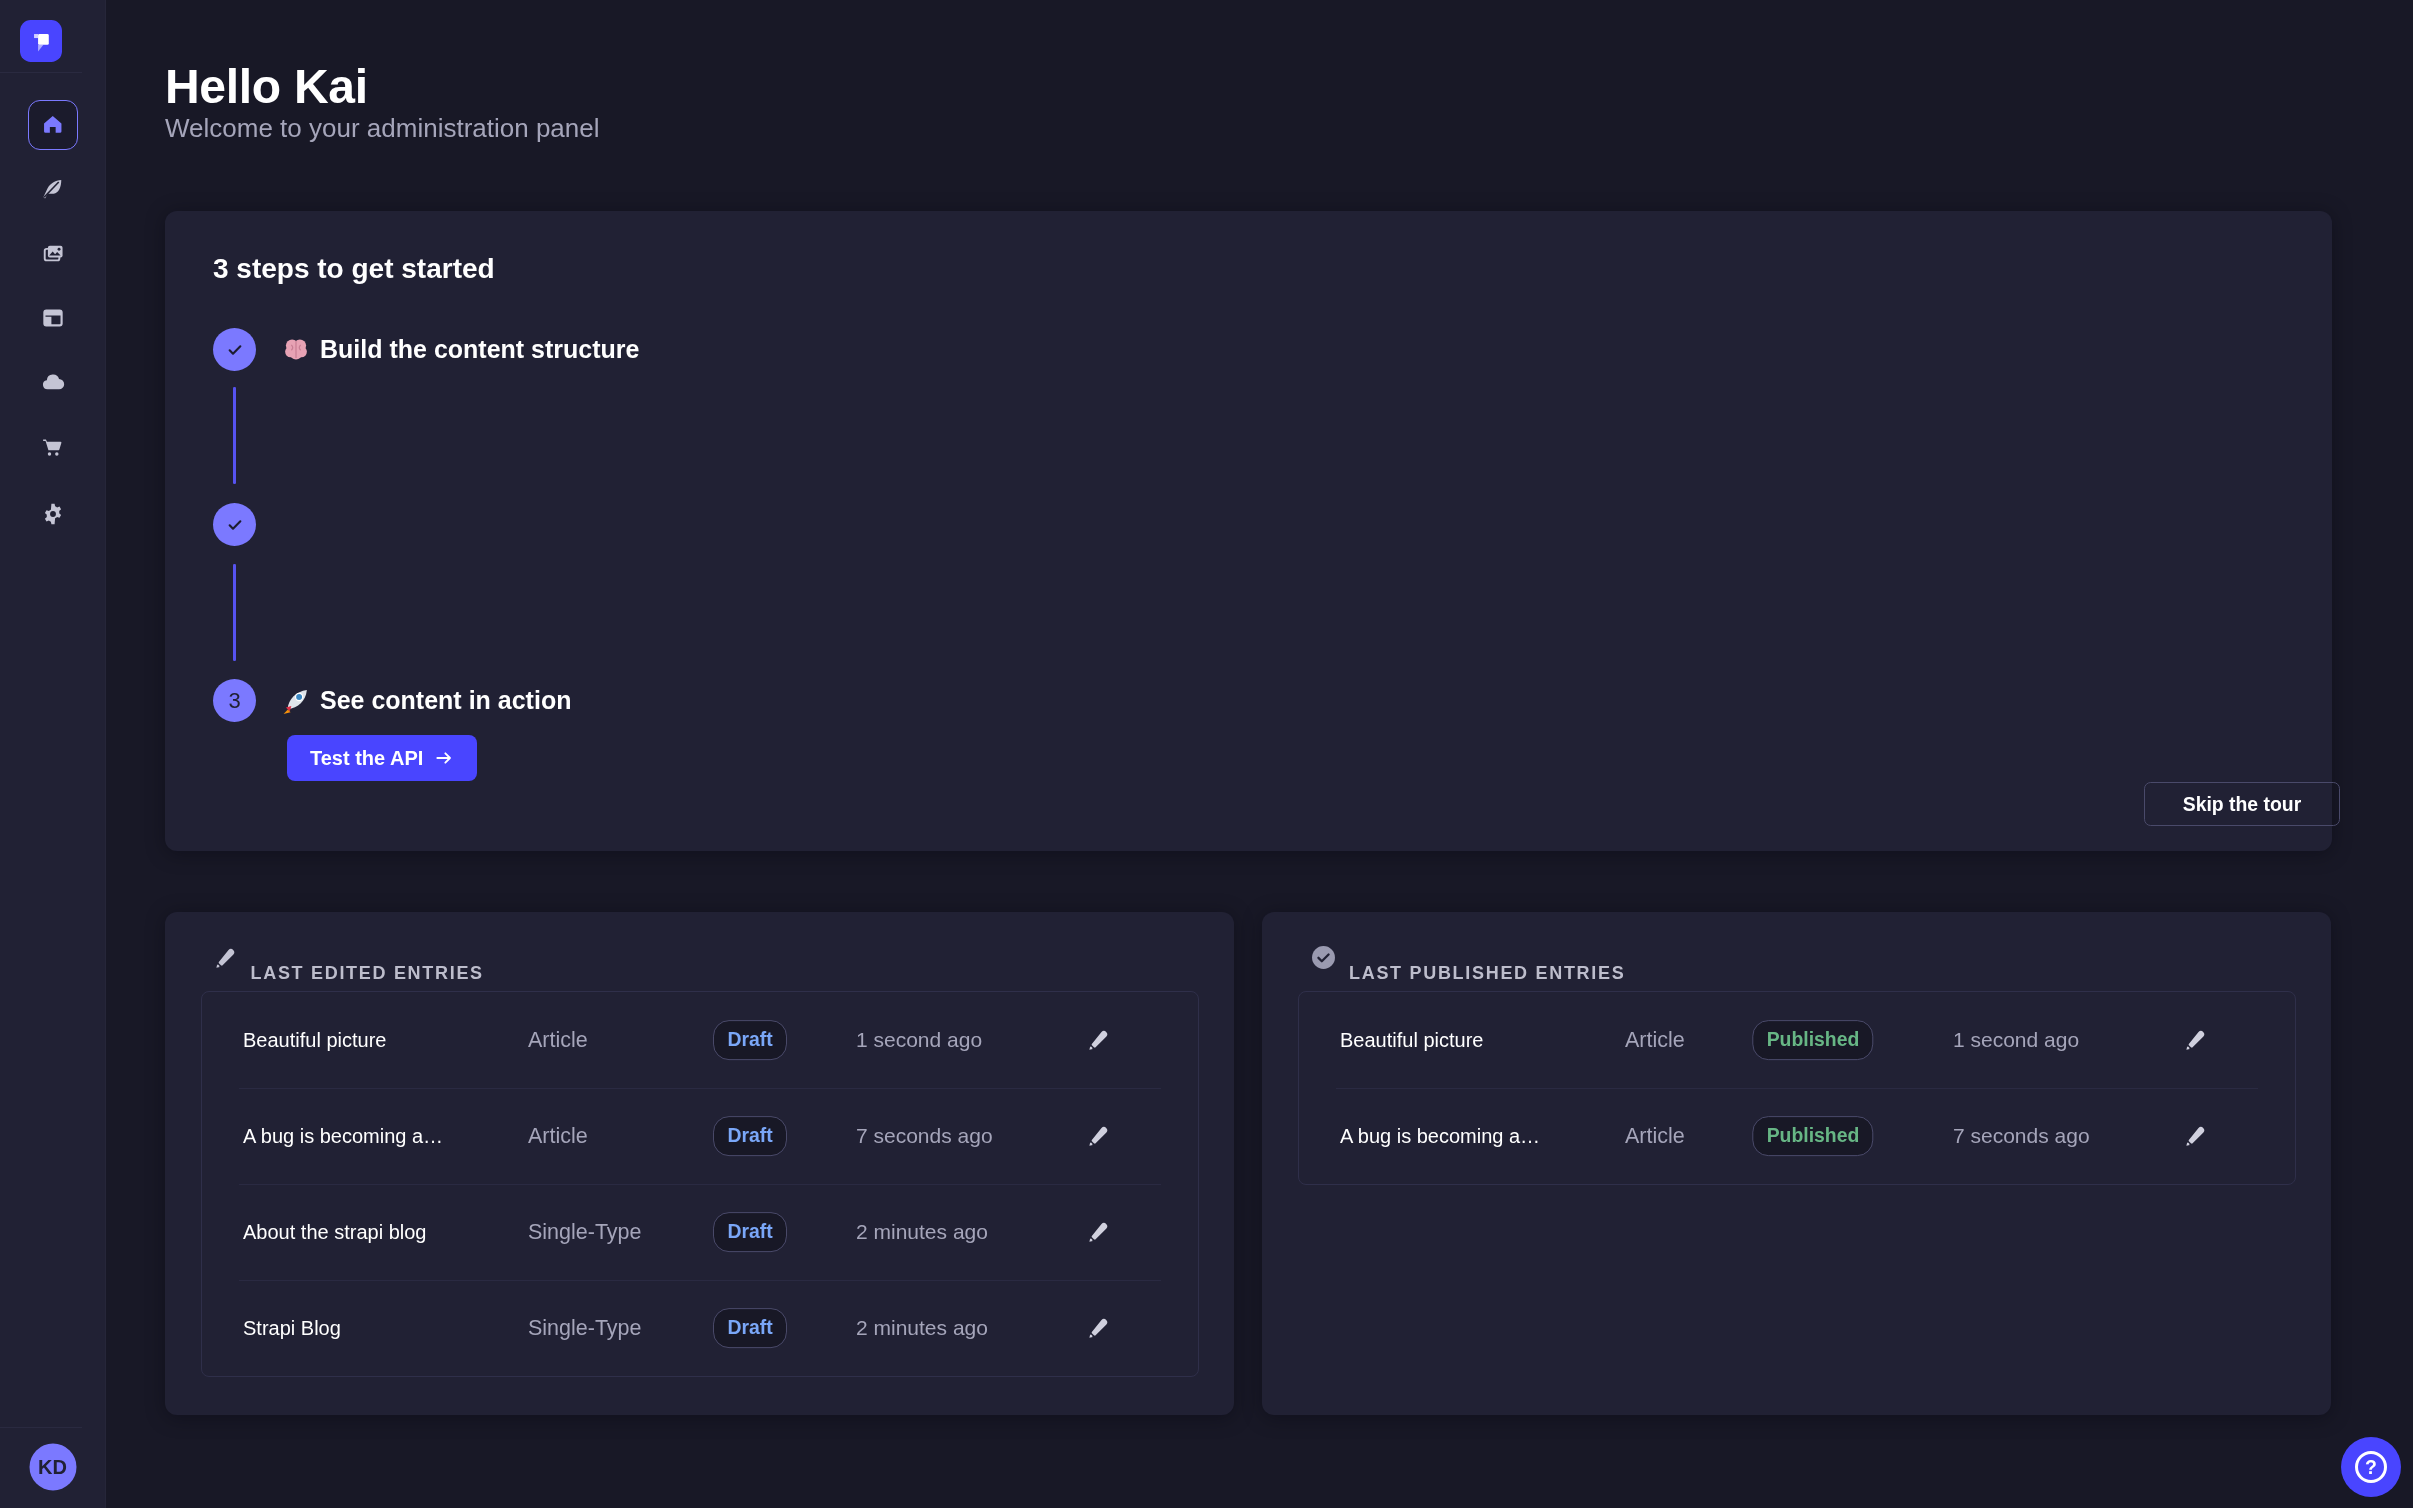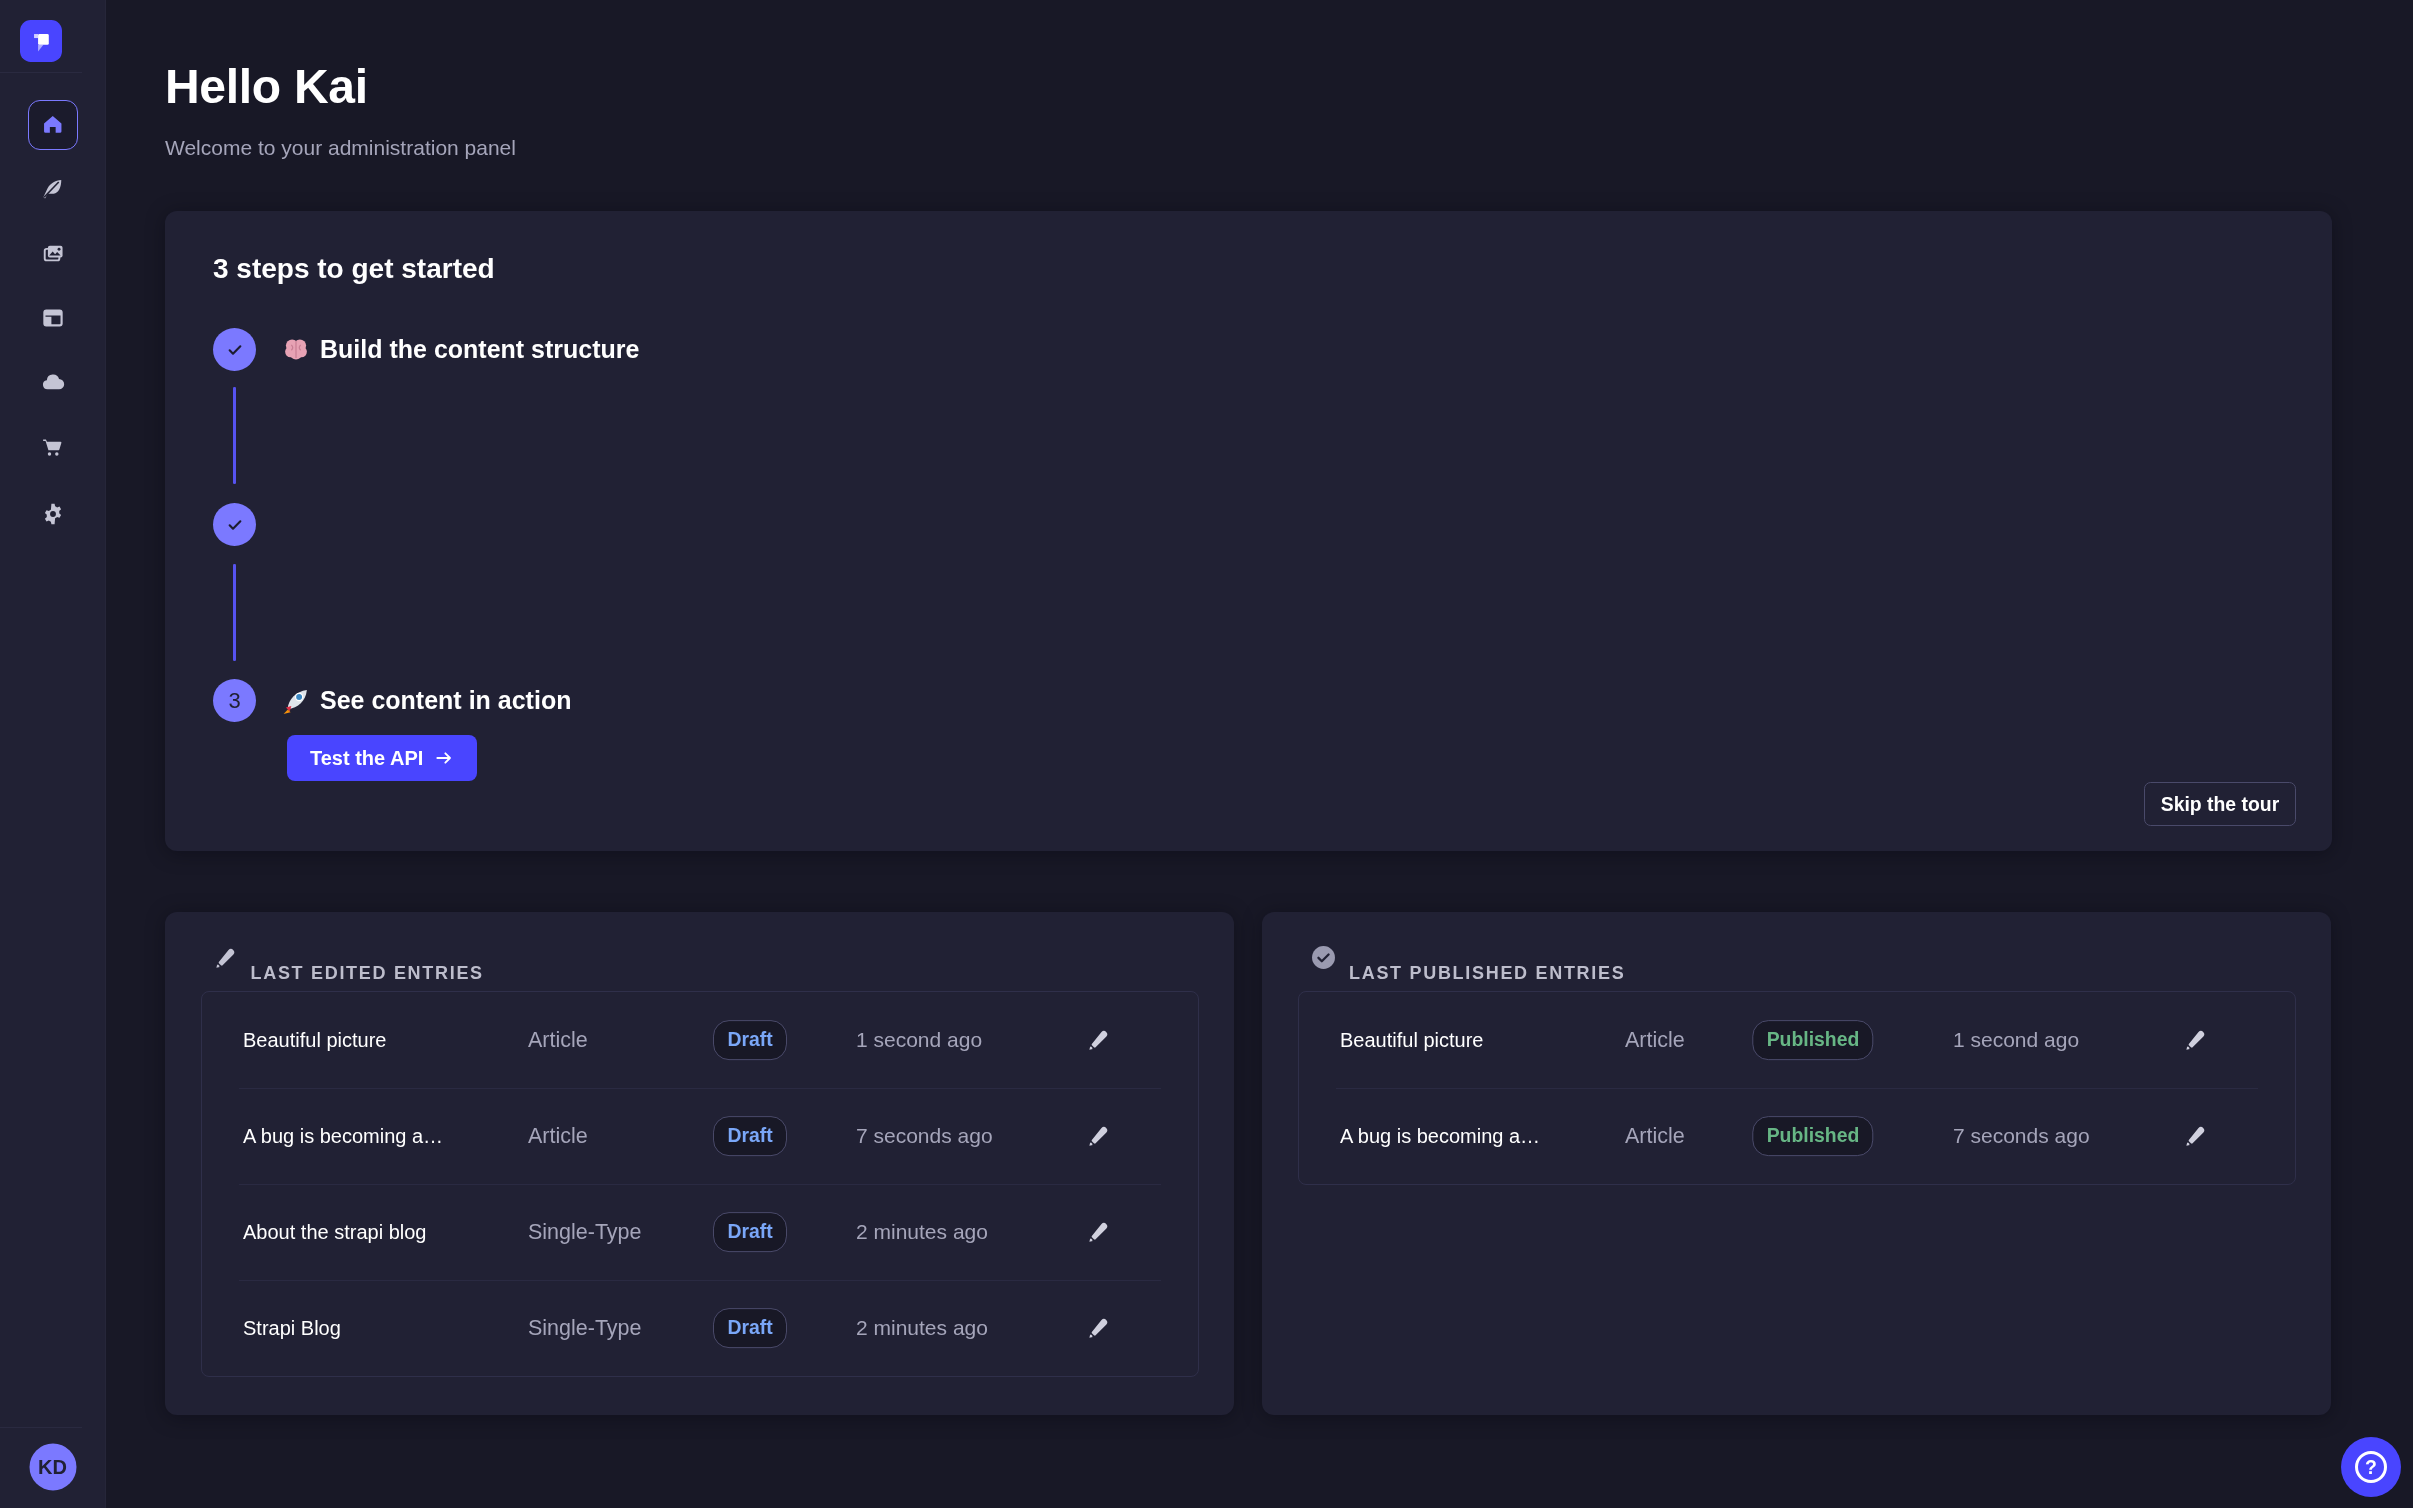--- a/index.html
+++ b/index.html
@@ -21,42 +21,42 @@
   .side-divider{position:absolute;left:0;width:82px;height:0.7px;background:#2a2a40;}
   .nav-btn{position:absolute;left:50%;transform:translate(-50%,-50%);width:50px;height:50px;
     background:transparent;border:none;border-radius:12px;display:flex;align-items:center;justify-content:center;cursor:pointer;}
   .nav-btn.active{background:#1b1b2c;border:1.7px solid var(--primaryLight);}
   .avatar{position:absolute;left:50%;top:1467px;transform:translate(-50%,-50%);width:47px;height:47px;
     border-radius:50%;background:var(--primaryLight);border:none;display:flex;align-items:center;justify-content:center;
     font-size:20px;font-weight:700;color:#212134;cursor:pointer;font-family:"Liberation Sans",sans-serif;}
 
   
   .page-title{position:absolute;left:165px;top:59px;font-size:48px;font-weight:700;letter-spacing:-0.3px;}
-  .page-subtitle{position:absolute;left:165px;top:136px;font-size:21px;color:var(--muted);}
+  .page-subtitle{position:absolute;left:165px;top:113px;font-size:26px;color:var(--muted);}
 
   
   .card{position:absolute;background:var(--panel);border-radius:12px;
     box-shadow:0 2.7px 19px rgba(4,4,12,.35);}
   .card.onboarding{left:165px;top:211px;width:2167px;height:640px;}
   .card.tbl-left{left:165px;top:912px;width:1069px;height:503px;}
   .card.tbl-right{left:1262px;top:912px;width:1069px;height:503px;}
 
   .onboarding-title{position:absolute;left:48px;top:42px;font-size:28px;font-weight:700;}
   .step-circle{position:absolute;left:48px;width:43px;height:43px;border-radius:50%;
     background:var(--primaryLight);display:flex;align-items:center;justify-content:center;}
   .step-circle .num{font-size:22px;font-weight:500;color:#212134;}
   .connector{position:absolute;left:68px;width:2.7px;background:var(--connector);border-radius:1.3px;}
   .step-label{position:absolute;left:117px;transform:translateY(-50%);display:flex;align-items:center;gap:10px;
     font-size:25px;font-weight:600;}
   .emoji-svg{width:28px;height:28px;display:block;}
 
   .btn-primary{position:absolute;left:122px;top:524px;width:190px;height:46px;border-radius:8px;
     background:var(--primary);border:none;color:#fff;font-size:20px;font-weight:600;cursor:pointer;
     display:flex;align-items:center;justify-content:center;gap:10.7px;font-family:"Liberation Sans",sans-serif;}
-  .btn-ghost{position:absolute;left:1979px;top:571px;width:152px;height:44px;border-radius:6.7px;
+  .btn-ghost{position:absolute;left:1979px;top:571px;width:196px;height:44px;border-radius:6.7px;
     background:transparent;border:1px solid var(--borderStrong);color:#fff;font-size:19.4px;font-weight:600;
     cursor:pointer;font-family:"Liberation Sans",sans-serif;}
 
   
   .tbl-head{position:absolute;left:48px;top:31px;height:29.5px;display:flex;align-items:center;gap:12px;}
   .tbl-head .lbl{font-size:18px;font-weight:600;letter-spacing:1.7px;color:var(--label);text-transform:uppercase;margin-top:32px;}
   .tbl-body{position:absolute;left:36px;top:79px;border:1px solid var(--border);border-radius:8px;}
   .tbl-left  .tbl-body{width:998px;height:386px;}
   .tbl-right .tbl-body{width:998px;height:194px;}
   .row{position:relative;height:96px;}

